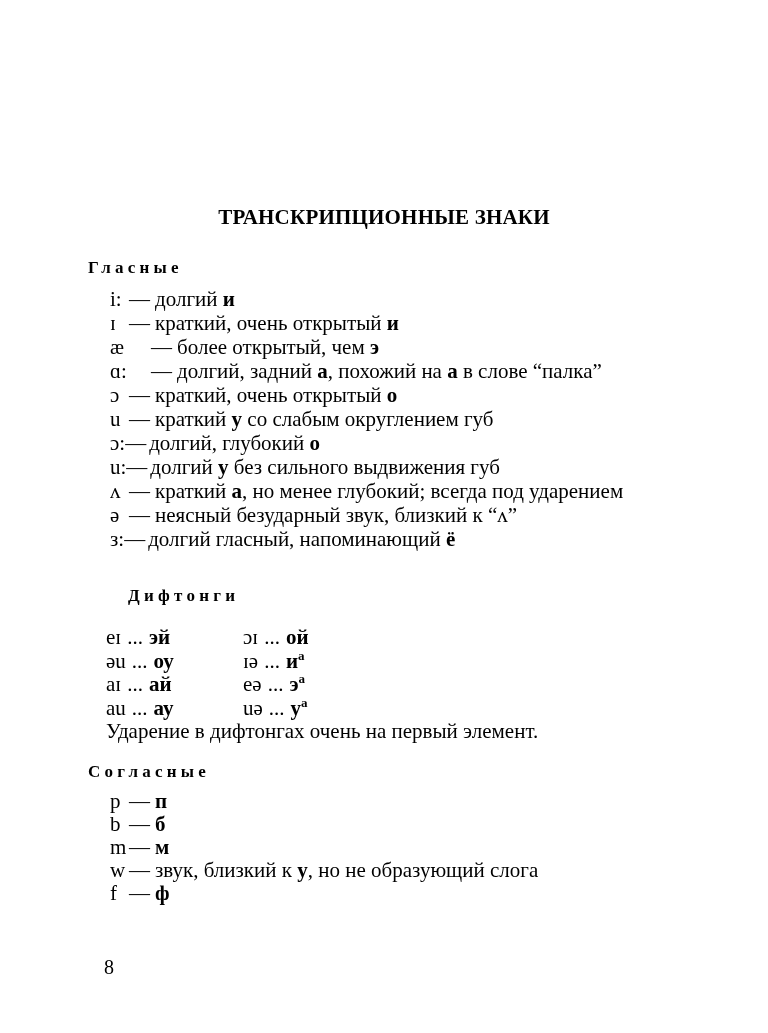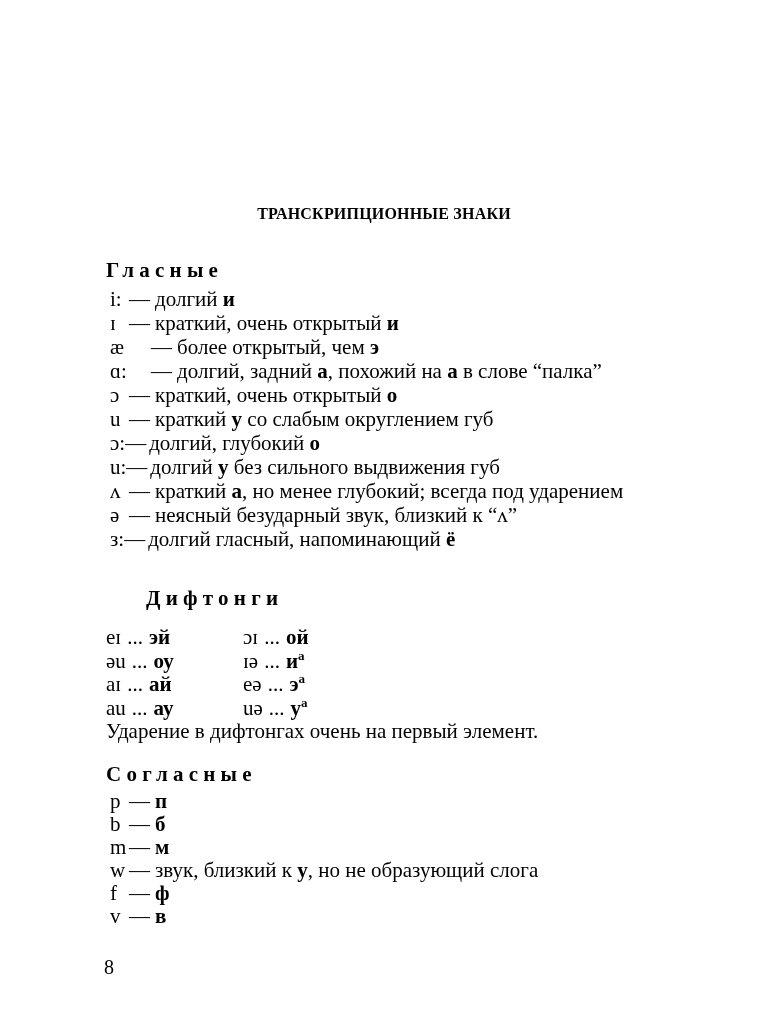--- a/index.html
+++ b/index.html
@@ -13,28 +13,28 @@
     font-size: 21px;
     overflow: hidden;
   }
   .title {
     position: absolute;
     top: 205px;
     left: 0;
     width: 768px;
     text-align: center;
     font-weight: bold;
-    font-size: 16px;
+    font-size: 21px;
     letter-spacing: 0.2px;
   }
   .sec-heading {
     position: absolute;
-    left: 106px;
+    left: 88px;
     font-weight: bold;
-    font-size: 21px;
+    font-size: 17px;
     letter-spacing: 0.25em;
     white-space: nowrap;
   }
   .h-vowels     { top: 258px; }
   .h-diphthongs { top: 586px; margin-left: 40px; }
   .h-consonants { top: 762px; }
 
   .line-list { position: absolute; left: 90px; white-space: nowrap; margin-left: 20px; }
   .vowel-list { top: 287px; line-height: 24px; }
   .cons-list  { top: 790px; line-height: 23px; }
@@ -110,18 +110,17 @@
 
   <div class="note">Ударение в дифтонгах очень на первый элемент.</div>
 
   <div class="sec-heading h-consonants">Согласные</div>
   <div class="line-list cons-list" id="cons-lines">
       <div class="line"><span class="sym">p</span><span class="dash">—</span><span class="desc"><b>п</b></span></div>
       <div class="line"><span class="sym">b</span><span class="dash">—</span><span class="desc"><b>б</b></span></div>
       <div class="line"><span class="sym">m</span><span class="dash">—</span><span class="desc"><b>м</b></span></div>
       <div class="line"><span class="sym">w</span><span class="dash">—</span><span class="desc">звук, близкий к <b>у</b>, но не образующий слога</span></div>
       <div class="line"><span class="sym">f</span><span class="dash">—</span><span class="desc"><b>ф</b></span></div>
-      <div class="line"><span class="sym">v</span><span class="dash">—</span><span class="desc"><b>в</b></span></div>
     </div>
 
   <div class="page-num">8</div>
 
 </div>
 
 </body></html>

